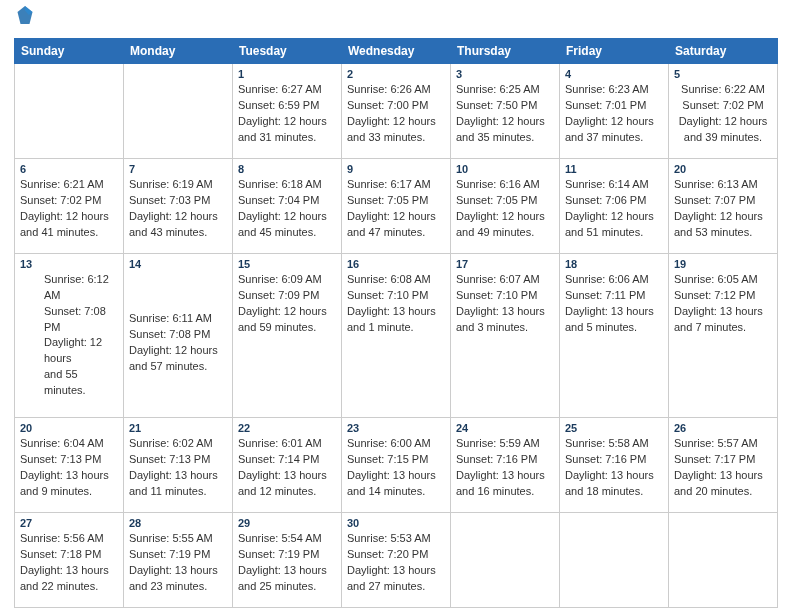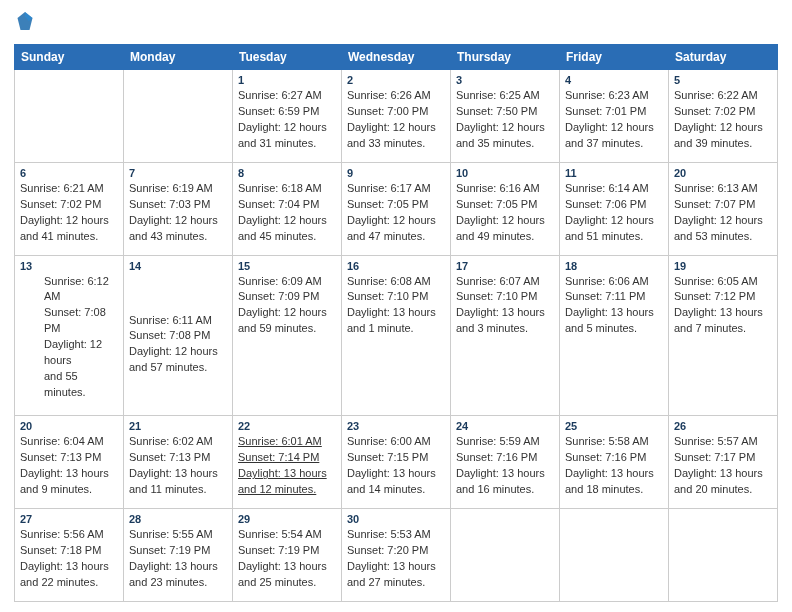--- a/index.html
+++ b/index.html
@@ -6,21 +6,21 @@
     body {
       width: 792px;
       height: 612px;
       font-family: Arial, sans-serif;
       background: #fff;
       overflow: hidden;
     }
     .page {
       width: 792px;
       height: 612px;
-      padding: 10px 14px;
+      padding: 4px 14px;
       display: flex;
       flex-direction: column;
     }
     .header {
       display: flex;
       justify-content: space-between;
       align-items: flex-start;
       margin-bottom: 8px;
     }
     .logo {
@@ -162,21 +162,21 @@
           </td>
           <td>
             <span class="day-num">4</span>
             <div class="day-info" style="white-space: pre-line;">Sunrise: 6:23 AM
 Sunset: 7:01 PM
 Daylight: 12 hours
 and 37 minutes.</div>
           </td>
           <td>
             <span class="day-num">5</span>
-            <div class="day-info" style="white-space: pre-line;">Sunrise: 6:22 AM
+            <div class="day-info" style="white-space: pre-line; text-align: center;">Sunrise: 6:22 AM
 Sunset: 7:02 PM
 Daylight: 12 hours
 and 39 minutes.</div>
           </td>
         </tr>
         <tr class="week-row">
           <td>
             <span class="day-num">6</span>
             <div class="day-info" style="white-space: pre-line;">Sunrise: 6:21 AM
 Sunset: 7:02 PM
@@ -287,21 +287,21 @@
           </td>
           <td>
             <span class="day-num">21</span>
             <div class="day-info" style="white-space: pre-line;">Sunrise: 6:02 AM
 Sunset: 7:13 PM
 Daylight: 13 hours
 and 11 minutes.</div>
           </td>
           <td>
             <span class="day-num">22</span>
-            <div class="day-info" style="white-space: pre-line; text-decoration: underline;">Sunrise: 6:01 AM
+            <div class="day-info" style="white-space: pre-line;">Sunrise: 6:01 AM
 Sunset: 7:14 PM
 Daylight: 13 hours
 and 12 minutes.</div>
           </td>
           <td>
             <span class="day-num">23</span>
             <div class="day-info" style="white-space: pre-line;">Sunrise: 6:00 AM
 Sunset: 7:15 PM
 Daylight: 13 hours
 and 14 minutes.</div>

